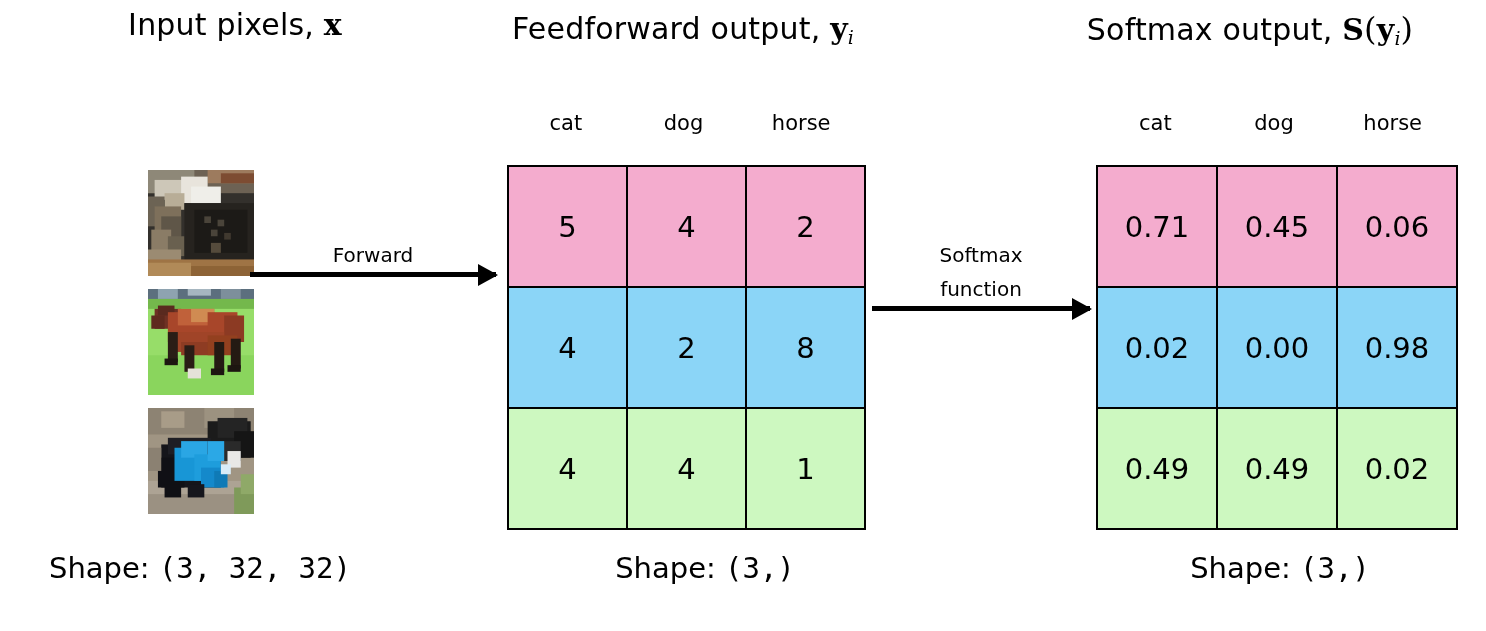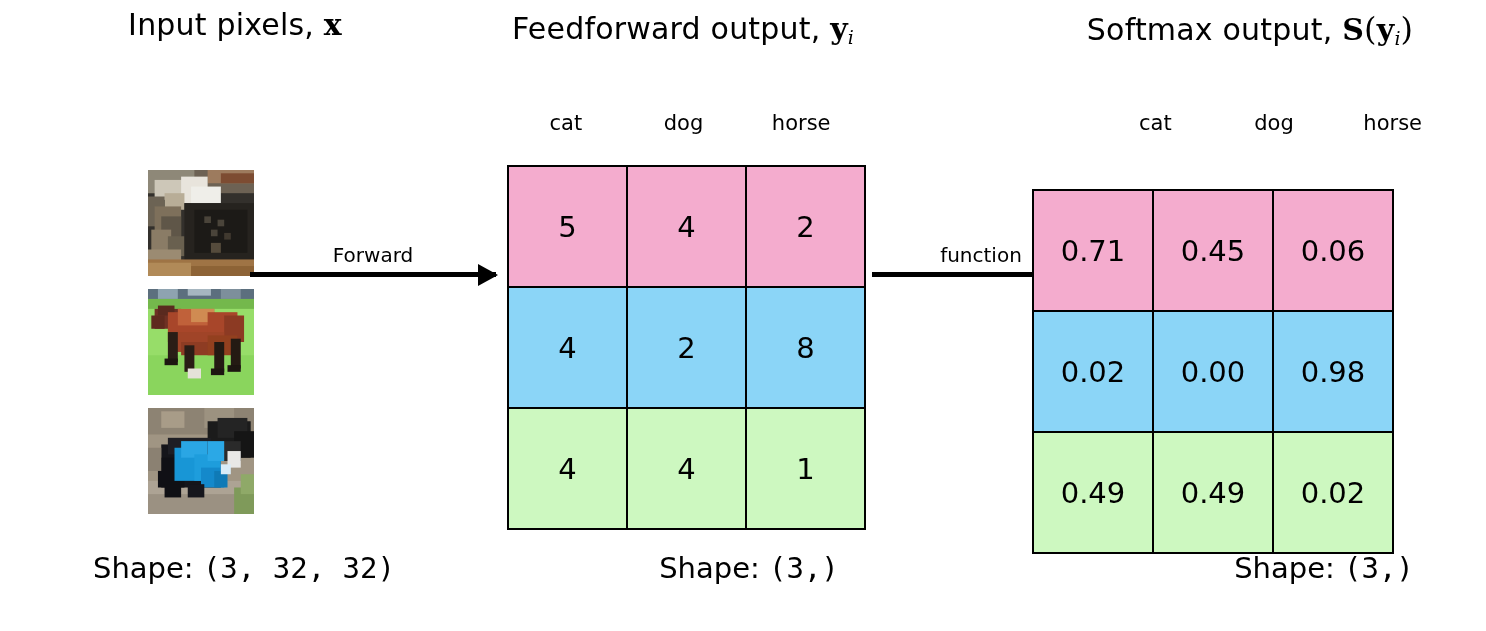--- a/index.html
+++ b/index.html
@@ -67,21 +67,21 @@
   }
   .grid td {
     border: 2.5px solid #000000;
     text-align: center;
     vertical-align: middle;
     font-size: 29px;
     padding: 0;
   }
   #table-1 { left: 507px;  top: 165px; }
   #table-1 td { width: 117px; height: 119px; }
-  #table-2 { left: 1032px; top: 165px; margin-top: 24px; }
+  #table-2 { left: 1096px; top: 165px; }
   #table-2 td { width: 118px; height: 119px; }
 
   .row-pink  td { background: #f4acce; }
   .row-blue  td { background: #8bd5f7; }
   .row-green td { background: #cdf8c0; }
 
   
   .arrow-group { }
   .arrow-label {
     font-size: 20px;
@@ -118,21 +118,20 @@
   #thumb-cat   { left: 148px; top: 170px; }
   #thumb-horse { left: 148px; top: 289px; }
   #thumb-dog   { left: 148px; top: 408px; }
 
   
   .shape {
     font-size: 29px;
     line-height: 32px;
     text-align: center;
     white-space: nowrap;
-    padding-left: 44px;
   }
   .shape .mono {
     font-family: "DejaVu Sans Mono", monospace;
     font-size: 29px;
   }
   #shape-1 { left: 0px;    top: 552px; width: 400px; }
   #shape-2 { left: 525px;  top: 552px; width: 360px; }
   #shape-3 { left: 1100px; top: 552px; width: 360px; }
 </style>
 </head>
@@ -230,20 +229,21 @@
   <rect x="12" y="23" width="5" height="4" fill="#16161c"></rect>
   <rect x="0" y="12" width="4" height="7" fill="#8b8172"></rect>
 </svg>
 
 <div class="abs arrow-group" id="arrow-1">
   <div class="arrow-label">Forward</div>
   <div class="arrow-line"></div>
 </div>
 
 <div class="abs arrow-group" id="arrow-2">
+  <div class="arrow-label">Softmax</div>
   <div class="arrow-label">function</div>
   <div class="arrow-line"></div>
 </div>
 
 <div class="abs colheads" id="heads-1">
   <div>cat</div>
   <div>dog</div>
   <div>horse</div>
 </div>
 

